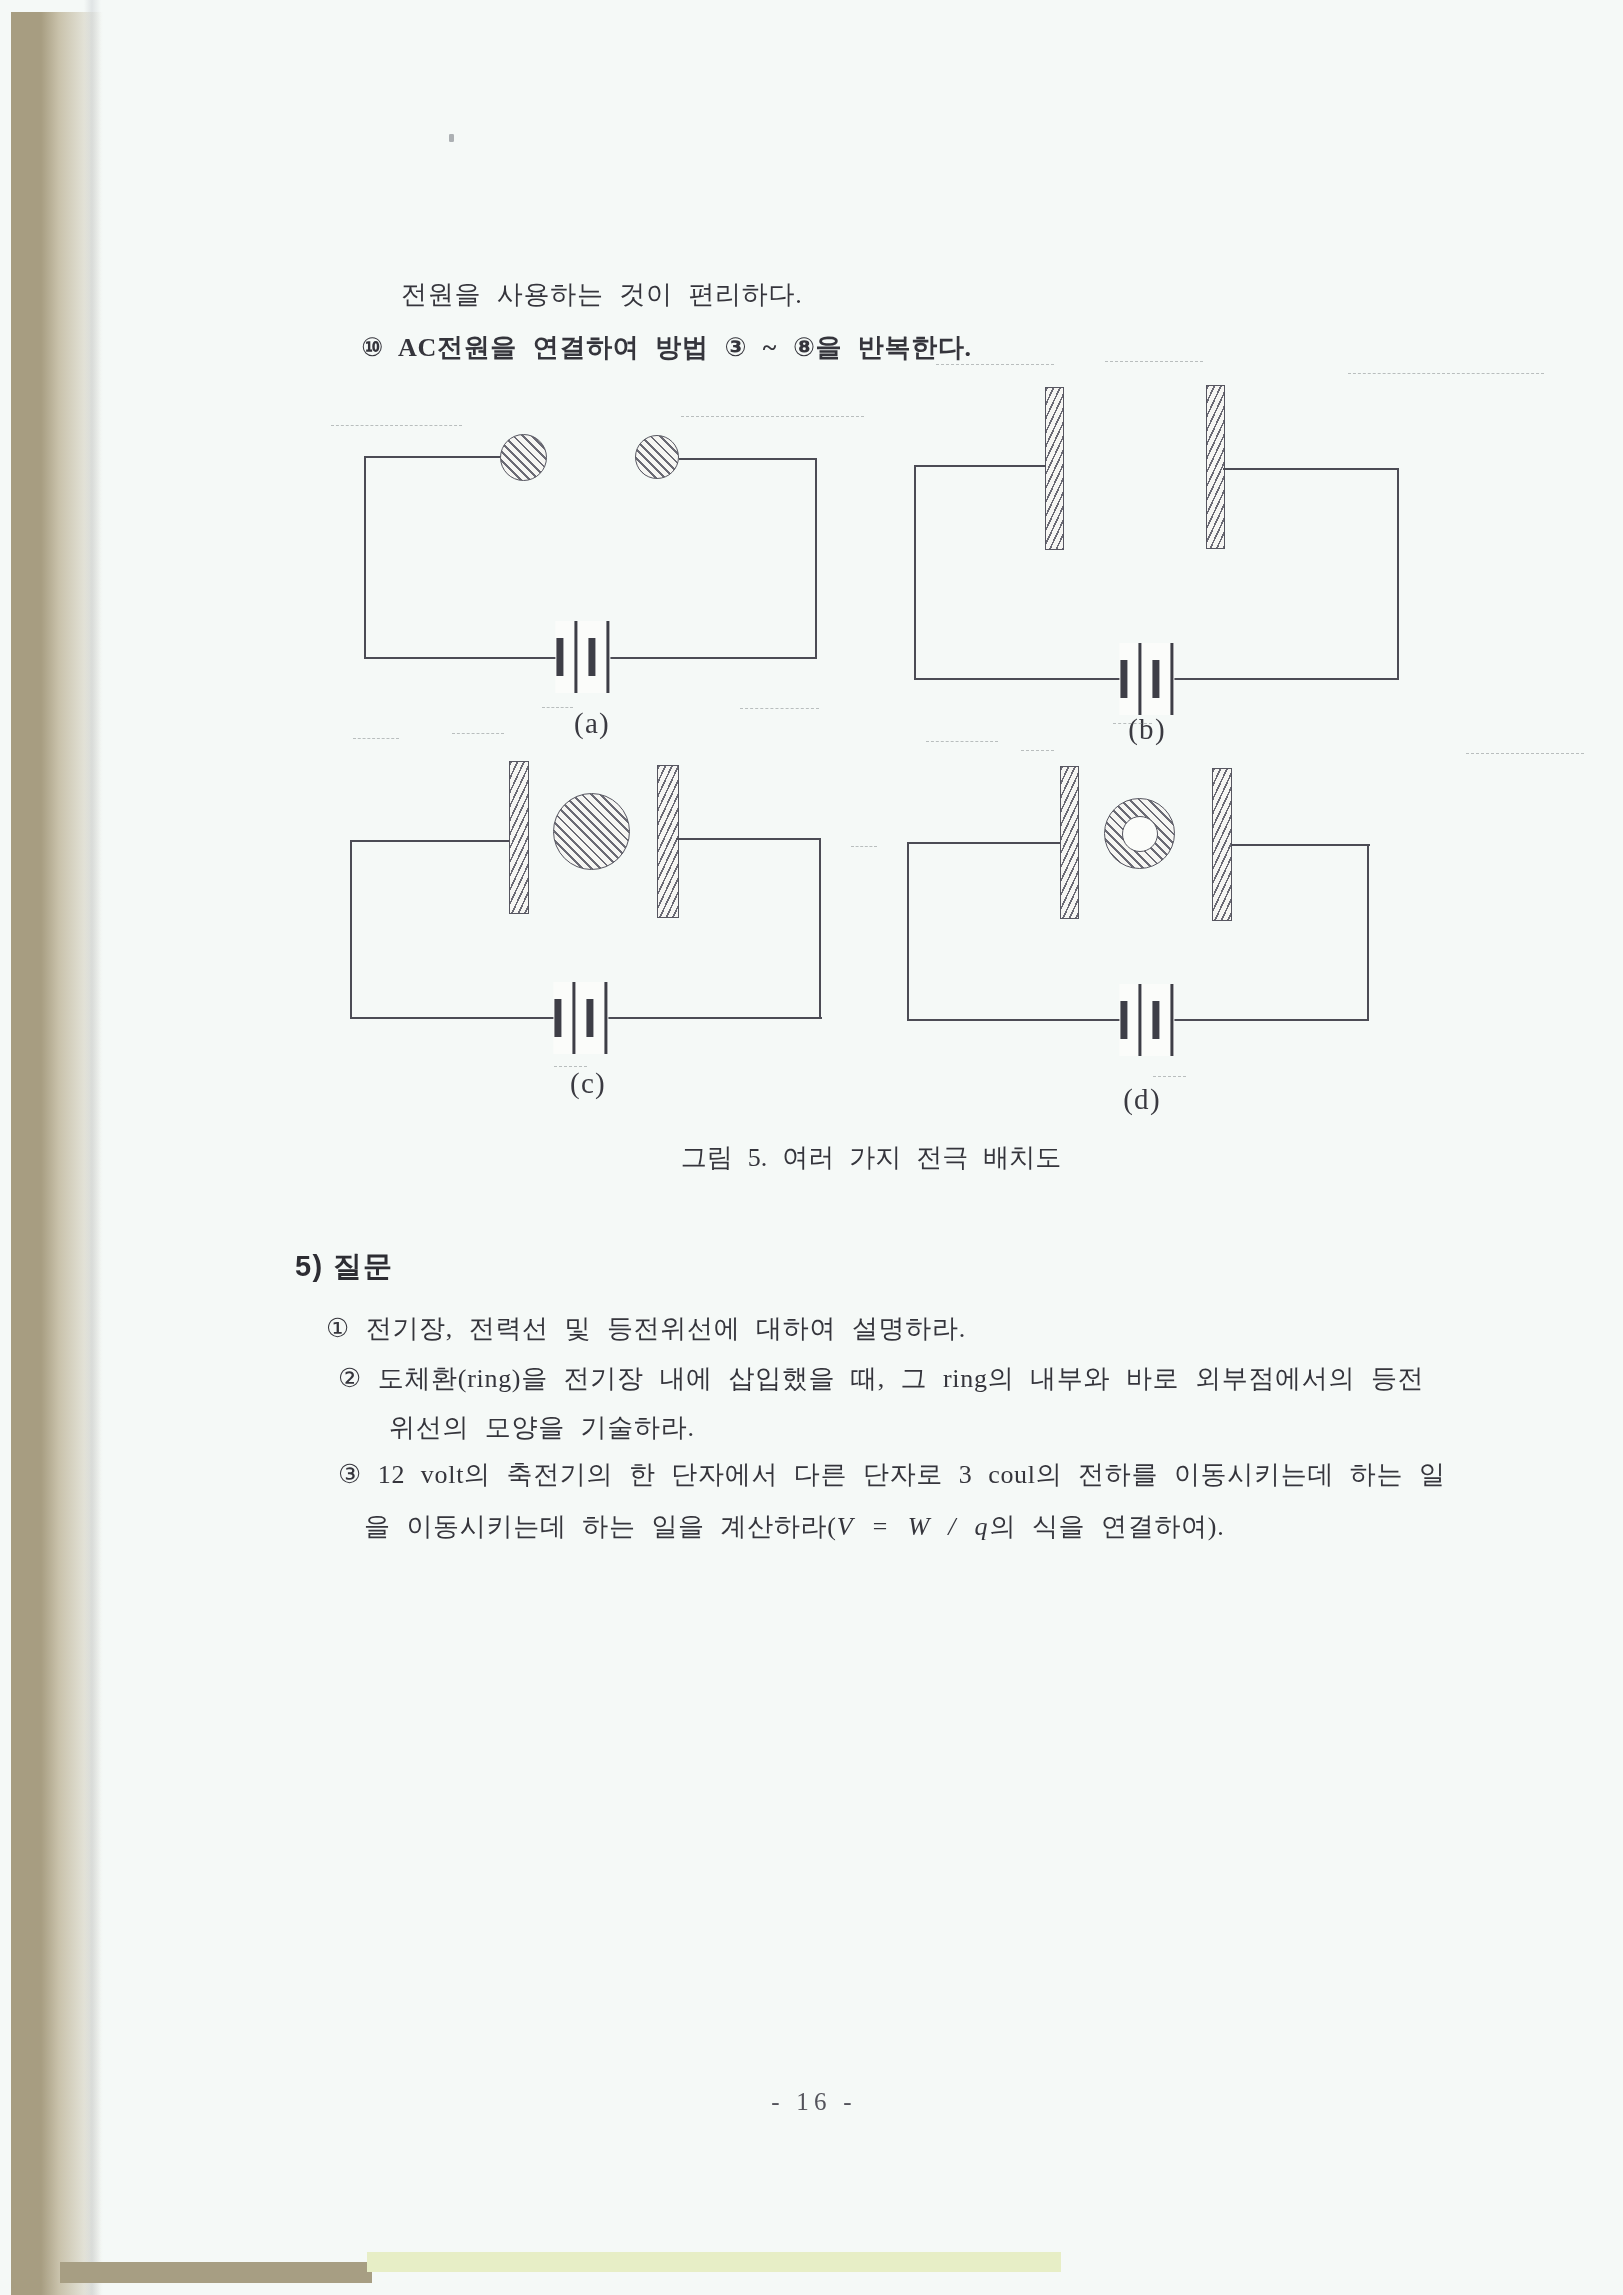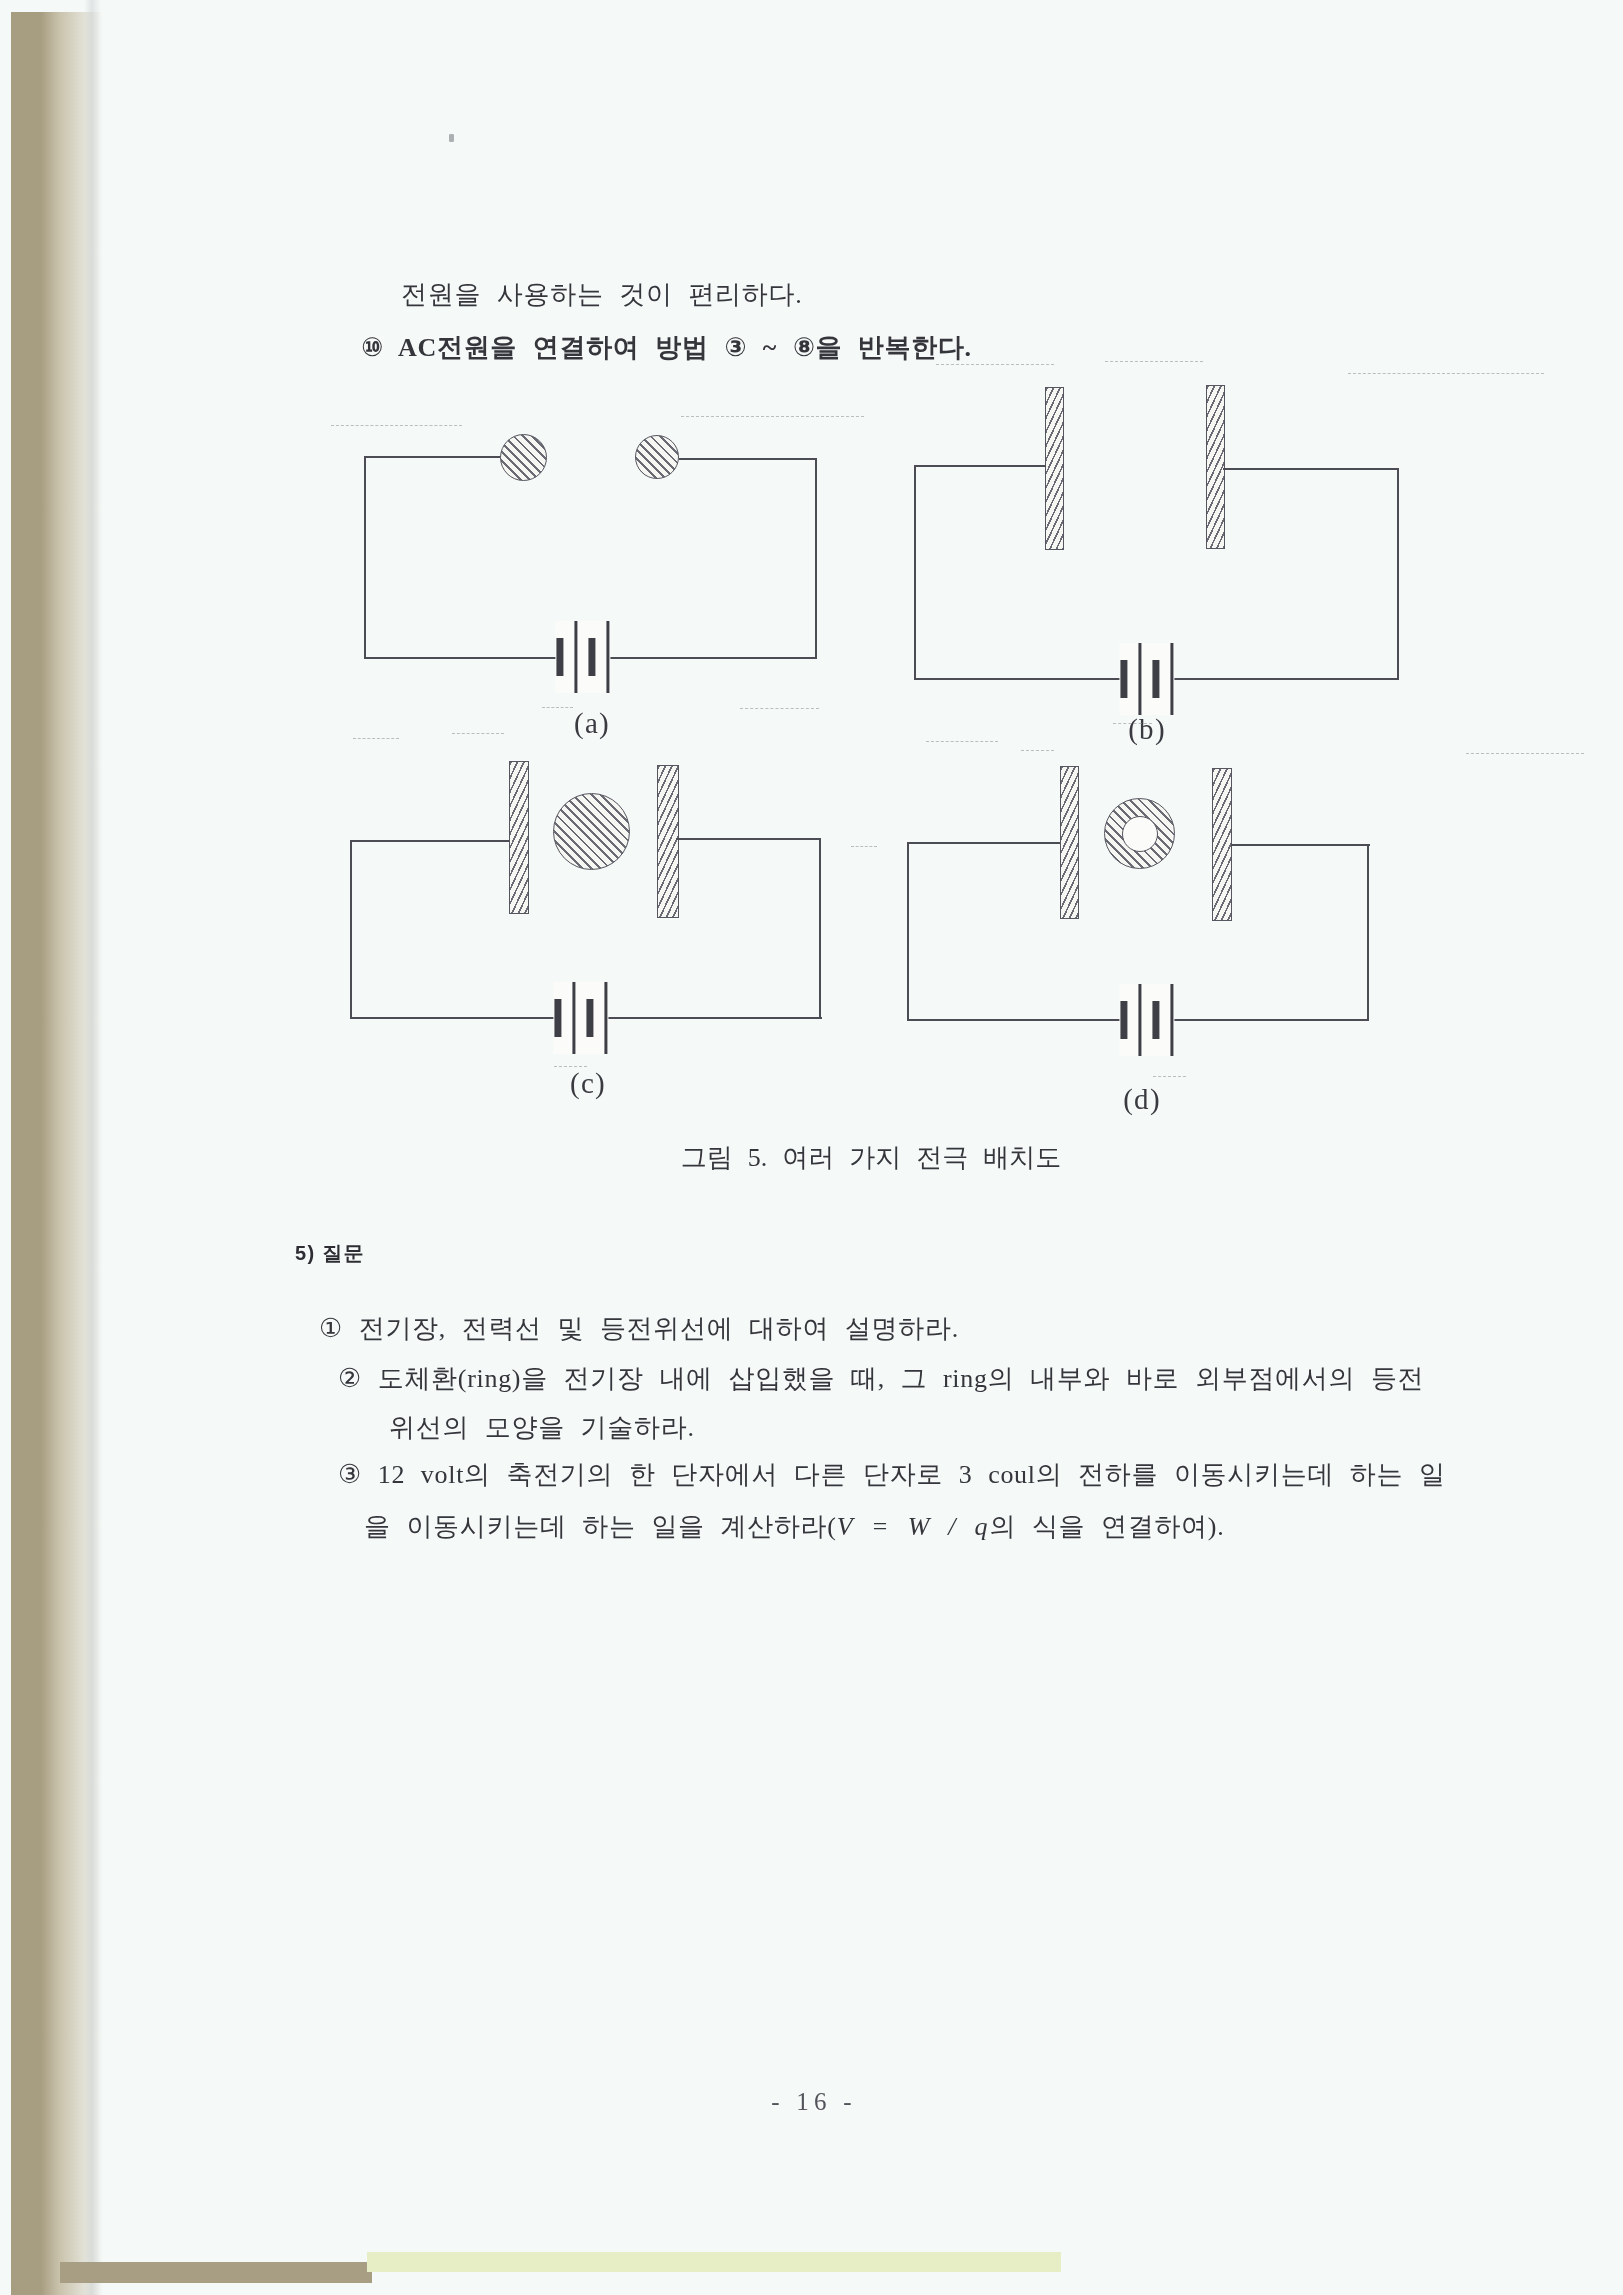--- a/index.html
+++ b/index.html
@@ -19,22 +19,22 @@
   .edge-bottom-green{left:367px;top:2252px;width:694px;height:19.6px;background:#e7eec6;filter:blur(0.7px);}
   .crease{left:84px;top:0;width:17px;height:2295px;
     background:linear-gradient(to right,rgba(180,185,190,0) 0,rgba(185,190,196,.35) 7.9px,rgba(255,255,255,0) 17px);}
   .speck{left:449px;top:134px;width:4.6px;height:7.9px;background:#8d9196;opacity:.7;border-radius:1.3px;}
 
   
   .t{position:absolute;font-size:26px;line-height:1.25;letter-spacing:0.7px;word-spacing:8.5px;white-space:nowrap;color:#35353c;}
   .intro{left:401px;top:253px;}
   .step10{left:361px;top:306px;font-weight:bold;}
   .q-head{position:absolute;left:295px;top:1223px;font-family:"Liberation Sans","DejaVu Sans",sans-serif;
-          font-weight:bold;font-size:20px;letter-spacing:1.3px;color:#2d2d33;}
-  .q1{left:319px;top:1287px;}
+          font-weight:bold;font-size:29px;letter-spacing:1.3px;color:#2d2d33;}
+  .q1{left:326px;top:1287px;}
   .q2a{left:338px;top:1337px;}
   .q2b{left:389px;top:1386px;}
   .q3a{left:338px;top:1435px;margin-top:24px;}
   .q3b{left:364px;top:1485px;}
   .formula{font-style:italic;letter-spacing:2px;}
   .fig-label{position:absolute;font-size:29px;color:#3a3a41;transform:translateX(-50%);letter-spacing:1.3px;}
   .caption{position:absolute;left:871px;top:1114px;transform:translateX(-50%);font-size:26px;word-spacing:8.5px;white-space:nowrap;color:#35353c;}
   .pageno{position:absolute;left:814px;top:2063px;transform:translateX(-50%);font-size:25px;letter-spacing:5.2px;color:#53535b;}
 
   

